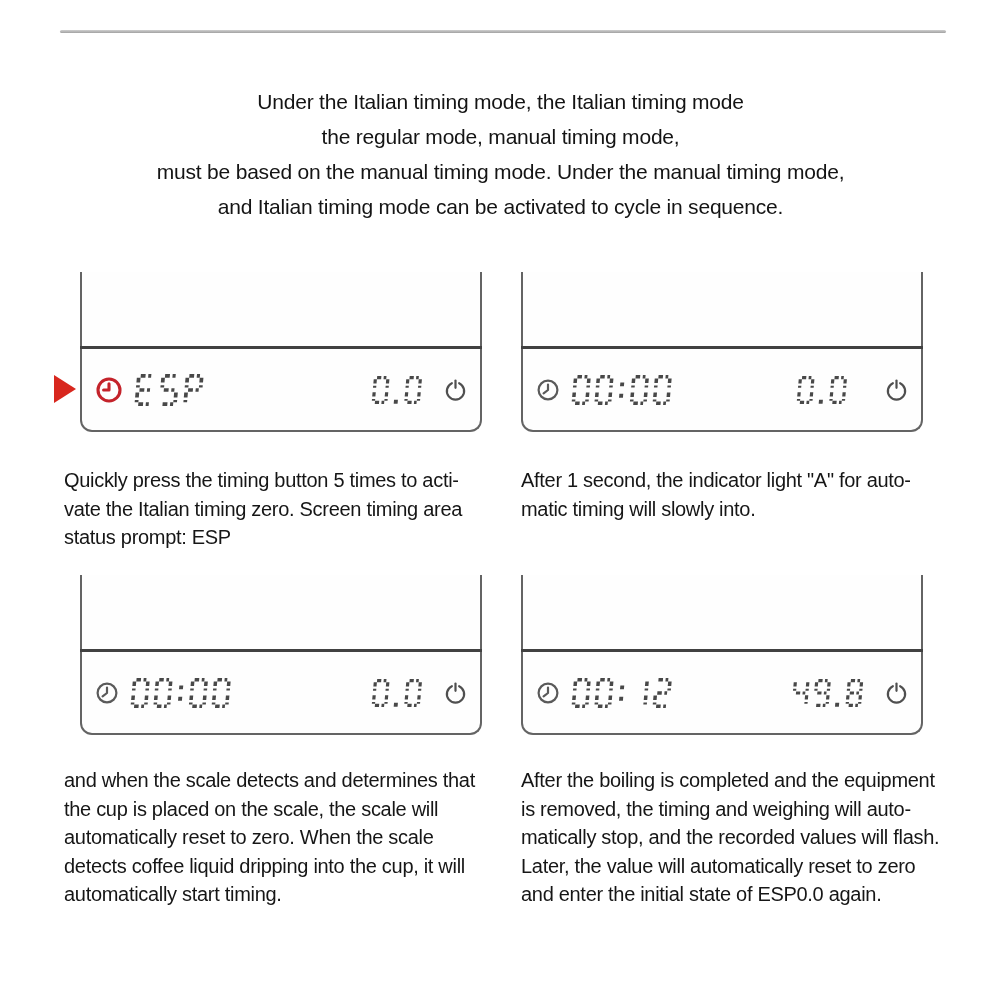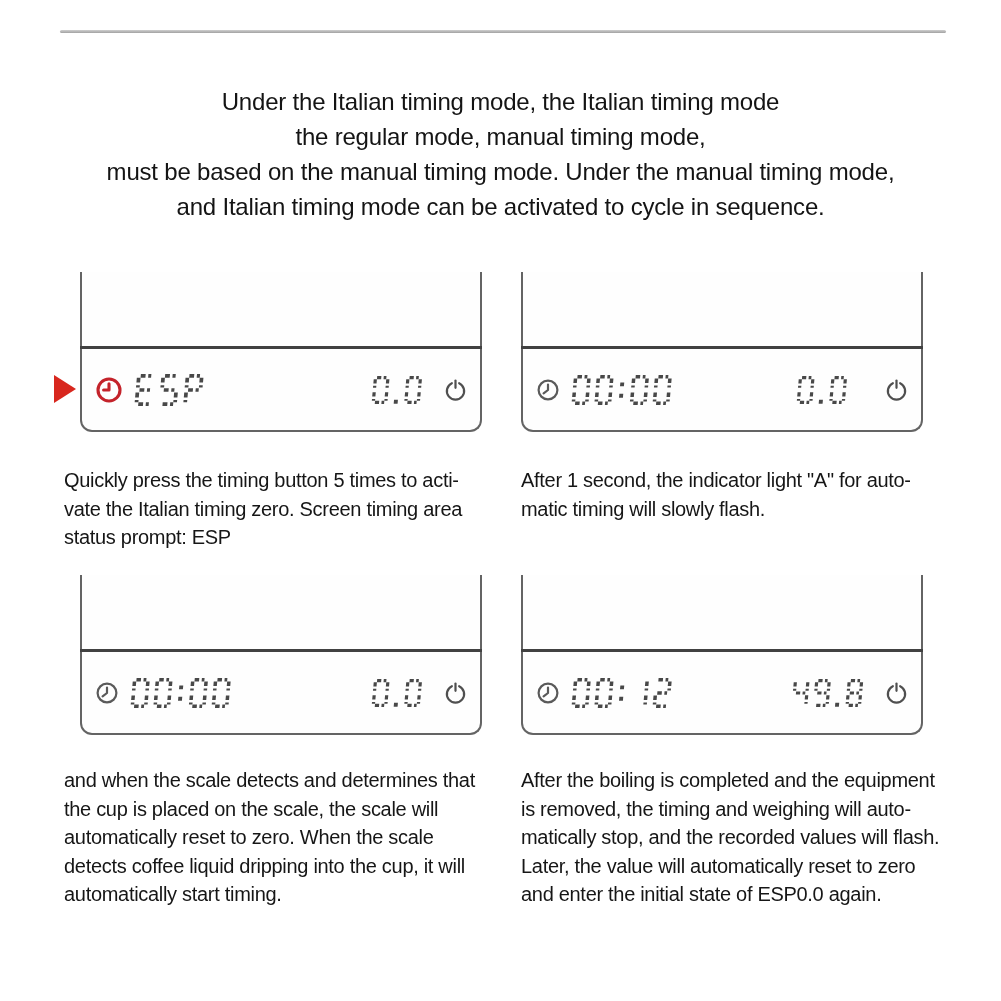--- a/index.html
+++ b/index.html
@@ -9,21 +9,21 @@
     background:#ffffff; overflow:hidden;
     font-family:"Liberation Sans","DejaVu Sans",sans-serif;
     color:#161616;
   }
   .top-rule {
     position:absolute; left:60px; top:30px; width:886px; height:3px;
     background:linear-gradient(#cfcfcf,#a2a2a2); border-radius:2px;
   }
   .intro {
     position:absolute; top:84px; left:0; width:100%;
-    text-align:center; font-size:24px; line-height:35px;
+    text-align:center; font-size:21px; line-height:35px;
     letter-spacing:-0.2px; color:#141414; white-space:nowrap;
   }
   .panel {
     position:absolute; width:402px; height:160px;
     border-left:2px solid #646464; border-right:2px solid #646464;
     border-bottom:2px solid #646464; border-radius:0 0 12px 12px;
     background:#fefefe;
   }
   .display-top-edge {
     position:absolute; top:74px; left:-2px; right:-2px; height:3px;
@@ -329,21 +329,21 @@
   </div>
 
   <div class="caption" style="left:64px; top:466px;">
     <div>Quickly press the timing button 5 times to acti-</div>
     <div>vate the Italian timing zero. Screen timing area</div>
     <div>status prompt: ESP</div>
   </div>
 
   <div class="caption" style="left:521px; top:466px;">
     <div>After 1 second, the indicator light "A" for auto-</div>
-    <div>matic timing will slowly flash.</div>
+    <div>matic timing will slowly into.</div>
   </div>
 
   <div class="caption" style="left:64px; top:766px;">
     <div>and when the scale detects and determines that</div>
     <div>the cup is placed on the scale, the scale will</div>
     <div>automatically reset to zero. When the scale</div>
     <div>detects coffee liquid dripping into the cup, it will</div>
     <div>automatically start timing.</div>
   </div>
 

